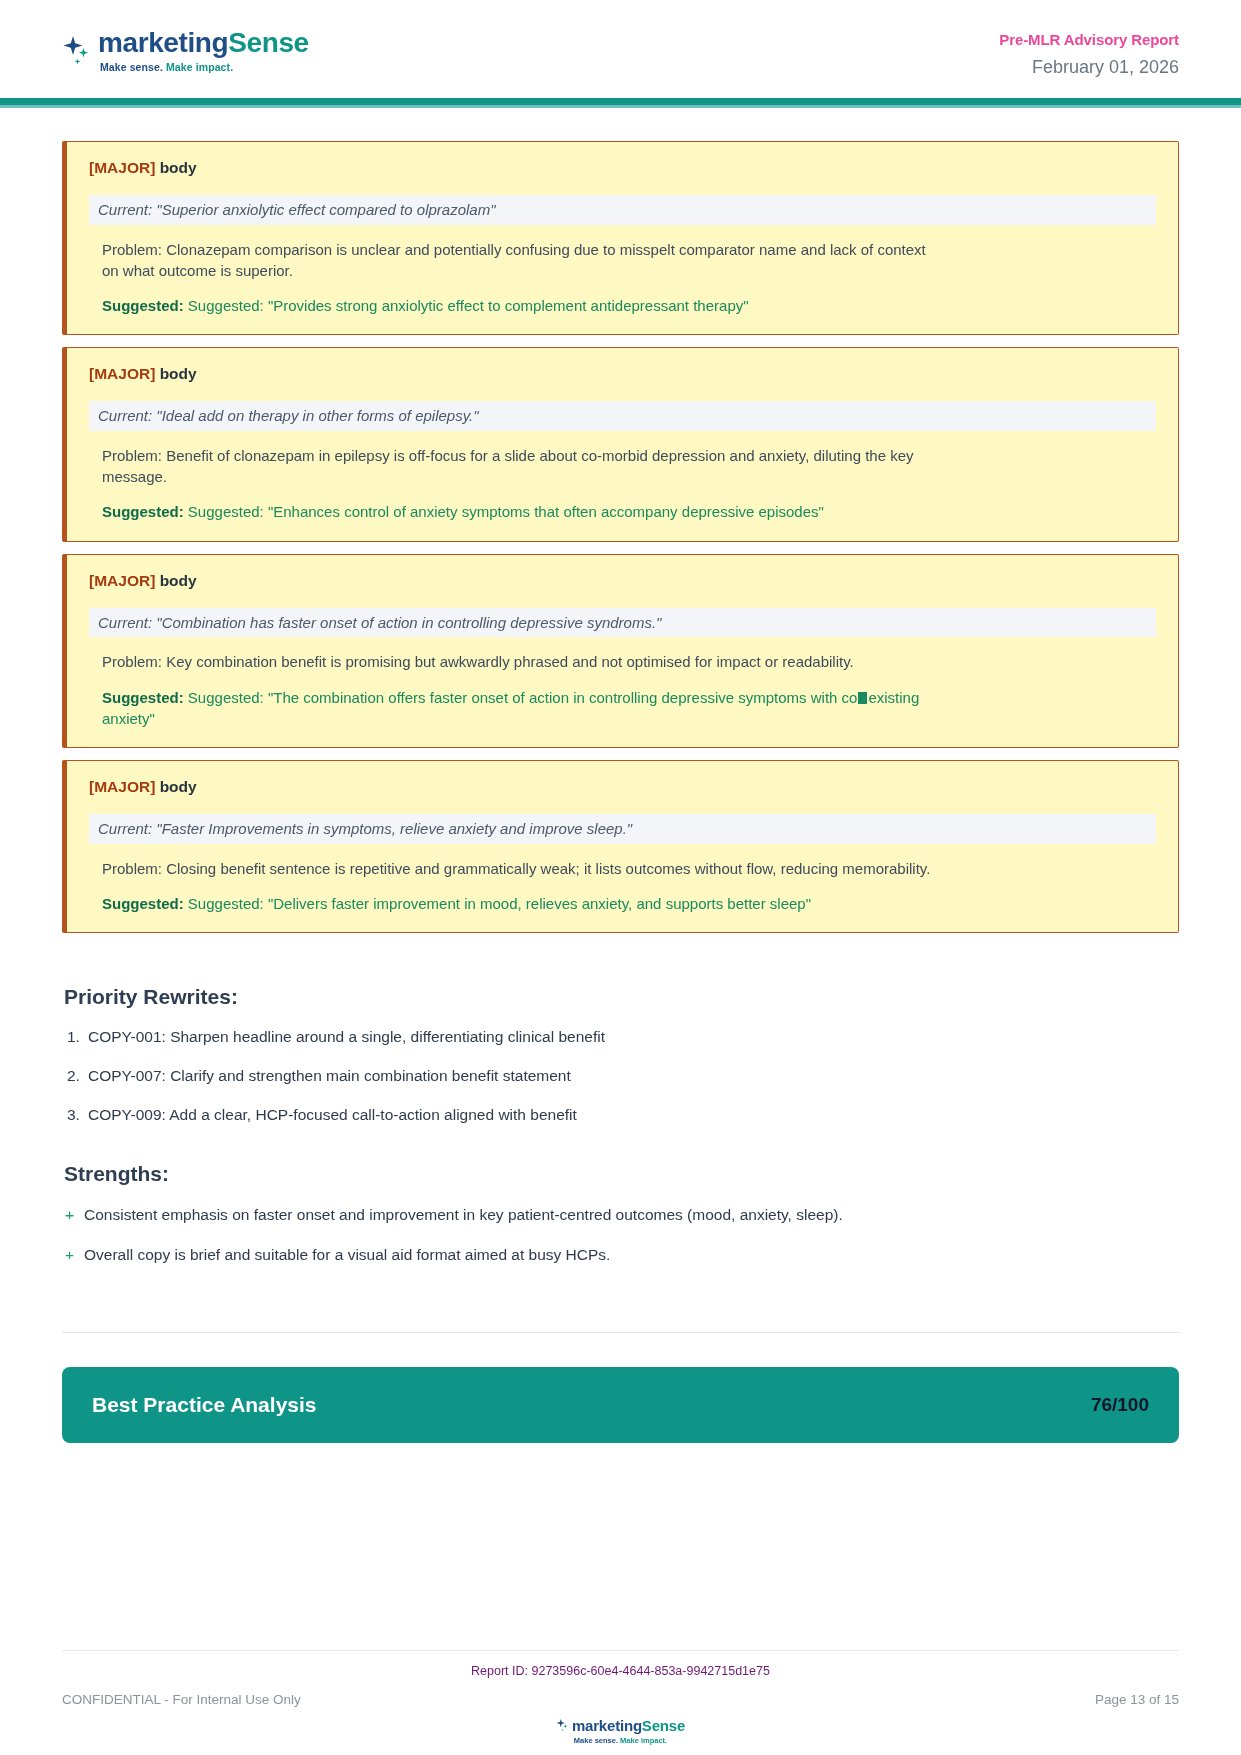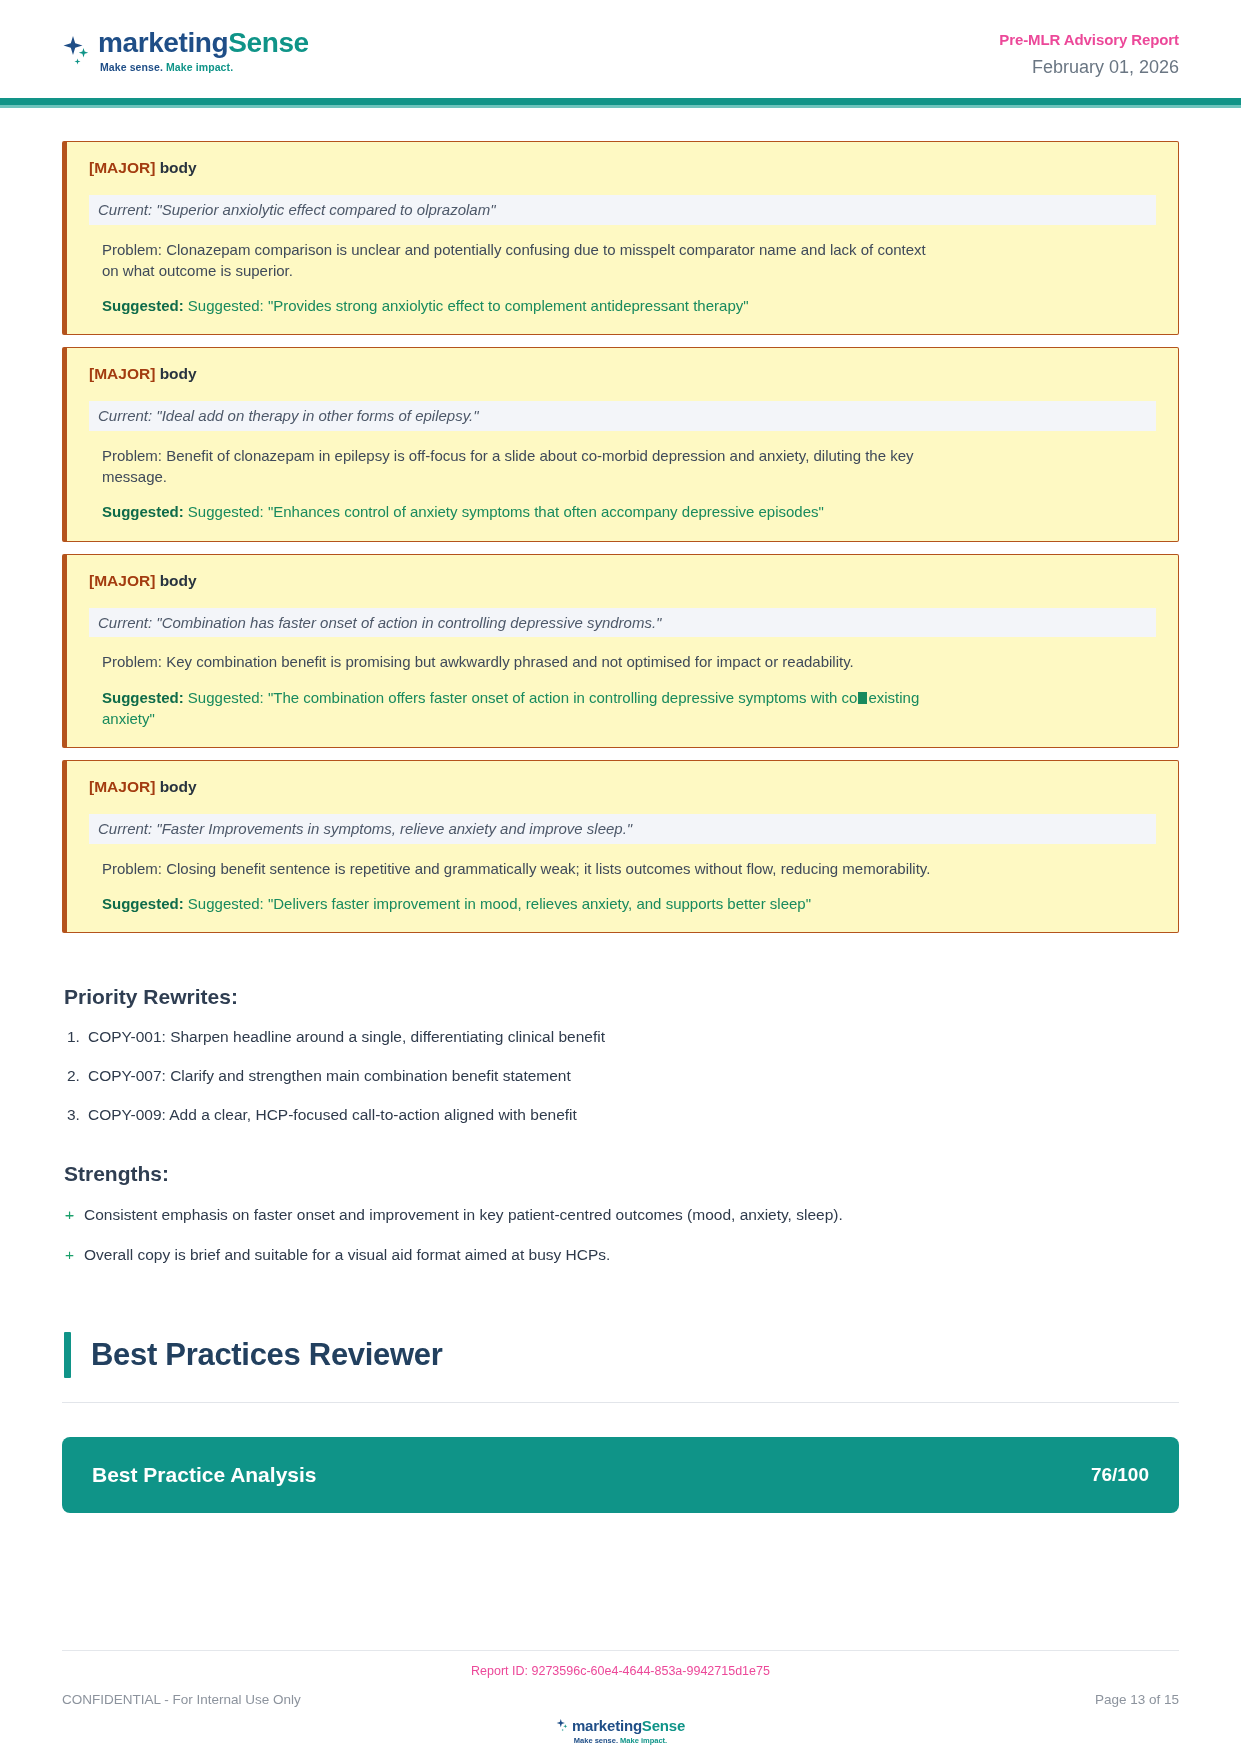--- a/index.html
+++ b/index.html
@@ -212,41 +212,41 @@
     display: flex;
     align-items: center;
     justify-content: space-between;
   }
   .score-banner-title {
     color: #ffffff;
     font-size: 21px;
     font-weight: 700;
   }
   .score-banner-value {
-    color: #ffffff;
+    color: #0f172a;
     font-size: 19px;
     font-weight: 700;
   }
 
   
   .page-footer {
     position: absolute;
     left: 0; right: 0;
     bottom: 0;
     padding: 0 62px 10px 62px;
   }
   .footer-rule {
     height: 1px;
     background: #e4e7eb;
     margin-bottom: 13px;
   }
   .footer-report-id {
     text-align: center;
     font-size: 12.5px;
-    color: #ec4899;
+    color: #701a75;
     margin-bottom: 14px;
   }
   .footer-row {
     display: flex;
     align-items: center;
     justify-content: space-between;
   }
   .footer-left, .footer-right {
     font-size: 13.5px;
     color: #8c939d;
@@ -347,24 +347,20 @@
   <div class="strengths-section">
     <div class="sub-heading">Strengths:</div>
     <ul class="plus-list">
       <li><span class="plus">+</span></li>
       <li><span class="plus">+</span><span>Consistent emphasis on faster onset and improvement in key patient-centred outcomes (mood, anxiety, sleep).</span></li>
       <li><span class="plus">+</span><span>Overall copy is brief and suitable for a visual aid format aimed at busy HCPs.</span></li>
     </ul>
   </div>
 
   <div class="major-section">
-    <div class="major-title-row">
-      <div class="major-bar"></div>
-      <div class="major-title">Best Practices Reviewer</div>
-    </div>
     <div class="major-rule"></div>
     <div class="score-banner">
       <div class="score-banner-title">Best Practice Analysis</div>
       <div class="score-banner-value">76/100</div>
     </div>
   </div>
 
 </div>
 
 <div class="page-footer">

